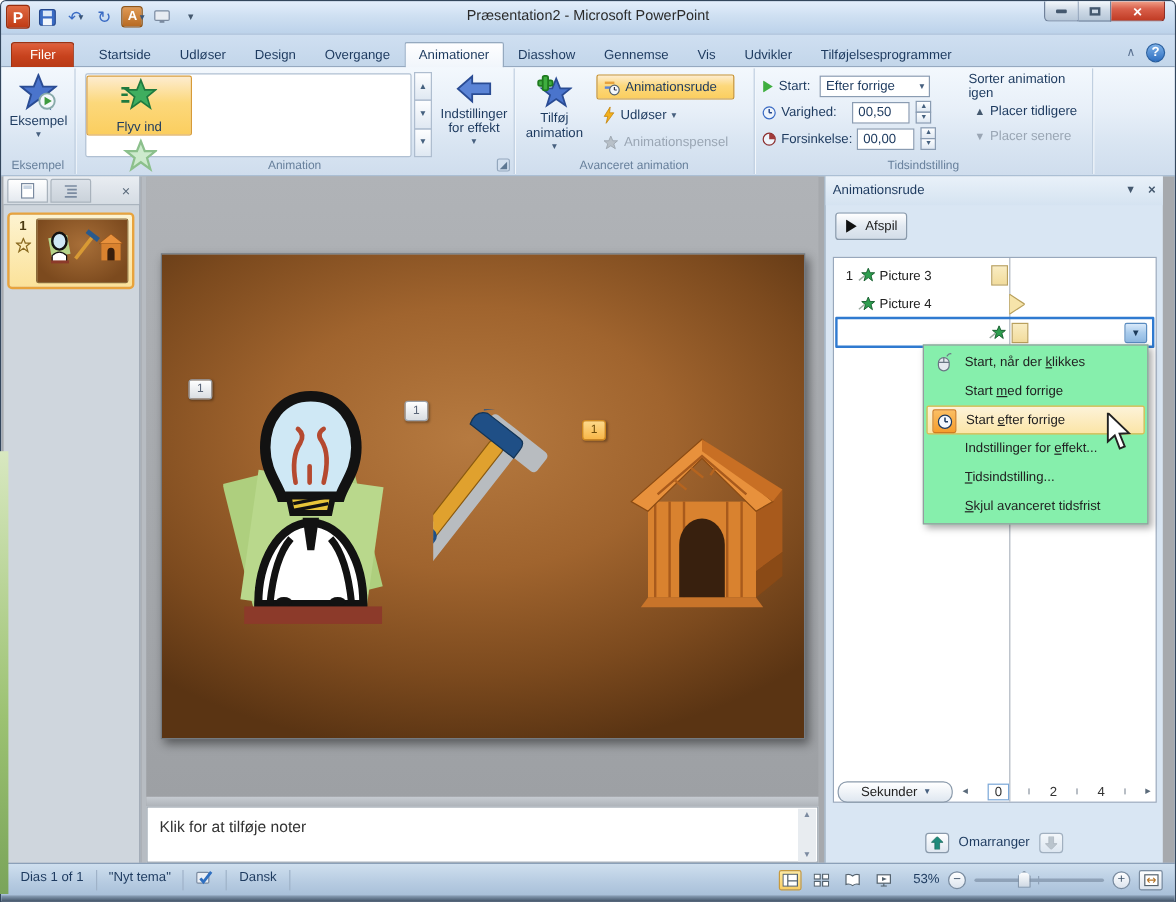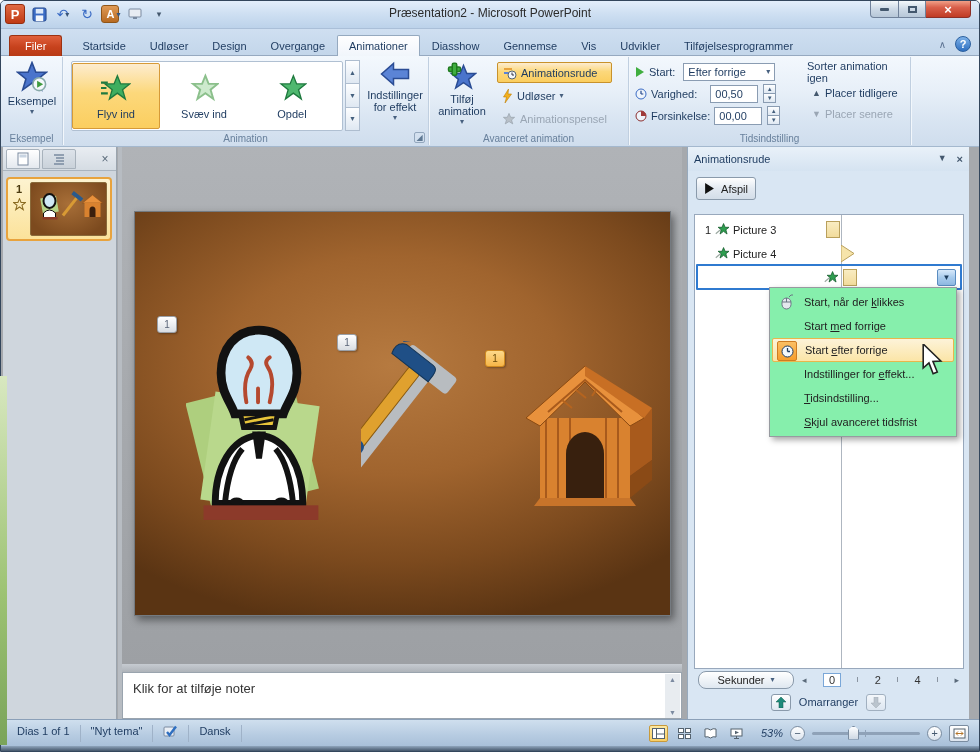--- a/index.html
+++ b/index.html
@@ -46,21 +46,21 @@
   
   .ribbon{position:absolute;left:0;top:55px;right:0;height:91px;
     background:linear-gradient(#f3f8fd,#e7eff8 40%,#d9e5f2 70%,#cfdded);border-bottom:1px solid #a4b8ce;}
   .rgroup{position:absolute;top:1px;bottom:1px;border-right:1px solid #c0cfe0;box-shadow:1px 0 0 #f2f7fc;}
   .glabel{position:absolute;left:0;right:0;bottom:1px;text-align:center;color:#68809c;font-size:10px;}
   .bigbtn{position:absolute;top:4px;width:54px;height:70px;display:flex;flex-direction:column;align-items:center;
     justify-content:flex-start;gap:2px;border-radius:3px;text-align:center;color:#1d3a5f;}
   .bigbtn .cap{line-height:12px;}
   .drop{font-size:8px;color:#47608[0];color:#47607f;line-height:6px;}
   .gallery{position:absolute;left:8px;top:4px;width:272px;height:70px;background:#fff;border:1px solid #b0c0d2;
-    border-radius:2px;display:flex;}
+    border-radius:2px;display:flex;flex-direction:column;}
   .gitem{width:88px;height:66px;margin:1px 0;display:flex;flex-direction:column;align-items:center;justify-content:center;gap:3px;}
   .gitem.sel{background:linear-gradient(#fdeccf,#fcd87b 45%,#fbce5f);border:1px solid #d69a38;border-radius:2px;}
   .gscroll{position:absolute;left:282px;top:4px;width:15px;height:70px;display:flex;flex-direction:column;}
   .gsbtn{flex:1;border:1px solid #aebdcf;background:linear-gradient(#fdfeff,#dfe8f2);display:flex;align-items:center;
     justify-content:center;font-size:7px;color:#44607e;margin-top:-1px;}
   .smallbtn{display:flex;align-items:center;gap:4px;height:21px;padding:0 5px;border-radius:2px;color:#1d3a5f;white-space:nowrap;}
   .smallbtn.hl{background:linear-gradient(#fdeccf,#fcd87b 45%,#fbce5f);border:1px solid #c8922c;}
   .smallbtn.dis{color:#9aa6b4;}
   .launcher{position:absolute;right:3px;bottom:2px;width:11px;height:11px;border:1px solid #93a7bd;border-radius:2px;
     color:#5e7893;font-size:8px;line-height:9px;text-align:center;}
@@ -116,21 +116,21 @@
   .listbox{position:absolute;left:6px;top:67px;width:270px;height:455px;background:#fff;border:1px solid #98a8bc;}
   .ldivider{position:absolute;left:146px;top:0;bottom:0;width:1px;background:#aeb6c0;}
   .arow{position:absolute;left:1px;right:1px;height:24px;display:flex;align-items:center;padding-left:6px;gap:4px;color:#222;}
   .arow .num{width:9px;text-align:right;}
   .arow.sel{border:2px solid #2f7ad0;border-radius:1px;padding-left:4px;}
   .marker{position:absolute;top:3px;height:17px;}
   .mbar{width:14px;background:linear-gradient(#f9ecc2,#f2dc9c);border:1px solid #b9a05c;}
   .ddbtn{position:absolute;right:4px;top:3px;width:19px;height:17px;border:1px solid #5a8cc0;border-radius:2px;
     background:linear-gradient(#d8e9fa,#a8cbec 50%,#8fb9e2);display:flex;align-items:center;justify-content:center;
     color:#1b3a5a;font-size:8px;}
-  .pfoot1{position:absolute;left:0;right:0;top:522px;height:21px;display:flex;align-items:center;padding:0 10px;gap:2px;}
+  .pfoot1{position:absolute;left:0;right:0;top:502px;height:21px;display:flex;align-items:center;padding:0 10px;gap:2px;}
   .sekbtn{width:96px;height:18px;border:1px solid #8a9aab;border-radius:8px;
     background:linear-gradient(#ffffff,#dfe7f0);display:flex;align-items:center;justify-content:center;gap:6px;color:#222;}
   .ticks{display:flex;align-items:center;gap:0;flex:1;justify-content:space-between;padding-left:6px;color:#333;}
   .tick0{border:1px solid #7aa7d8;padding:0 5px;background:#fff;}
   .tickmark{width:1px;height:5px;background:#8a94a0;}
   .tarrow{color:#5a6a7a;font-size:9px;}
   .pfoot2{position:absolute;left:0;right:0;top:544px;height:22px;display:flex;align-items:center;justify-content:center;gap:8px;}
   .rebtn{width:20px;height:17px;border:1px solid #8a9aab;border-radius:3px;background:linear-gradient(#fff,#dfe7f0);
     display:flex;align-items:center;justify-content:center;}
   .rebtn.dis{opacity:.7;}
@@ -140,21 +140,21 @@
     box-shadow:3px 3px 6px rgba(0,0,0,.35);padding:2px;z-index:40;}
   .mitem{position:relative;height:24px;display:flex;align-items:center;padding-left:32px;color:#222;white-space:nowrap;}
   .mitem.sel{background:linear-gradient(#fdf3d9,#fbe5a7);border:1px solid #e8b64c;border-radius:2px;}
   .micon{position:absolute;left:4px;top:2px;width:20px;height:20px;display:flex;align-items:center;justify-content:center;}
   .micon.obox{background:linear-gradient(#fbbf63,#f69d2c);border:1px solid #cf7c22;border-radius:2px;}
 
   
   .statusbar{position:absolute;left:0;right:0;top:718px;height:27px;background:linear-gradient(#cfdfee,#b6cbe1 60%,#a9c0d9);
     border-top:1px solid #8ba0b8;display:flex;align-items:center;color:#1d3a5f;}
   .sseg{padding:0 10px;height:17px;display:flex;border-right:1px solid #9fb2c8;gap:6px;}
-  .sright{margin-left:auto;display:flex;align-items:center;gap:7px;padding-right:10px;font-style:italic;}
+  .sright{margin-left:auto;display:flex;align-items:center;gap:7px;padding-right:10px;}
   .viewbtn{width:19px;height:17px;display:flex;align-items:center;justify-content:center;border-radius:2px;border:1px solid transparent;}
   .viewbtn.sel{background:linear-gradient(#fde9a2,#f9ce64);border-color:#c89a3c;}
   .zbtn{width:15px;height:15px;border-radius:50%;border:1px solid #7a8ca0;background:linear-gradient(#fff,#dce4ee);
     color:#44586e;display:flex;align-items:center;justify-content:center;font-size:11px;line-height:10px;}
   .ztrack{position:relative;width:108px;height:3px;background:#8fa2b8;border-radius:2px;}
   .zthumb{position:absolute;left:36px;top:-6px;width:11px;height:14px;background:linear-gradient(#fdfeff,#cfd9e4);
     border:1px solid #7a8ca0;clip-path:polygon(0 32%,50% 0,100% 32%,100% 100%,0 100%);}
   .ztick{position:absolute;left:53px;top:-2px;width:1px;height:7px;background:#8fa2b8;}
   .fitbtn{width:20px;height:17px;border:1px solid #7a8ca0;border-radius:2px;background:linear-gradient(#fff,#dce4ee);
     display:flex;align-items:center;justify-content:center;}

